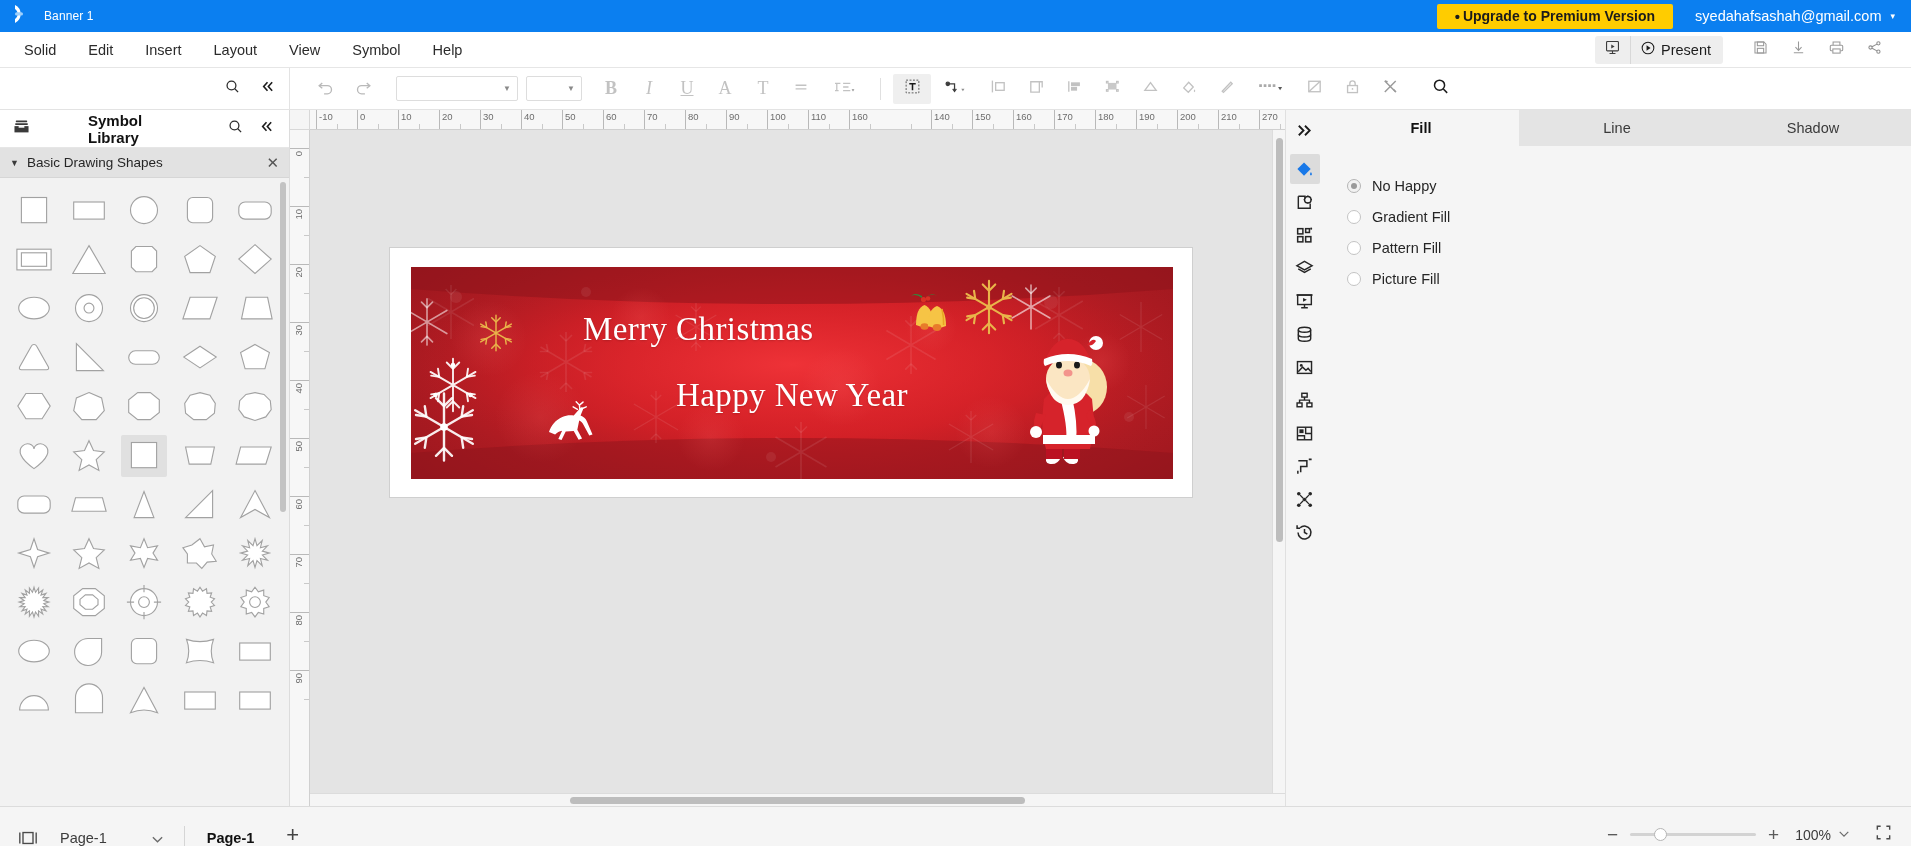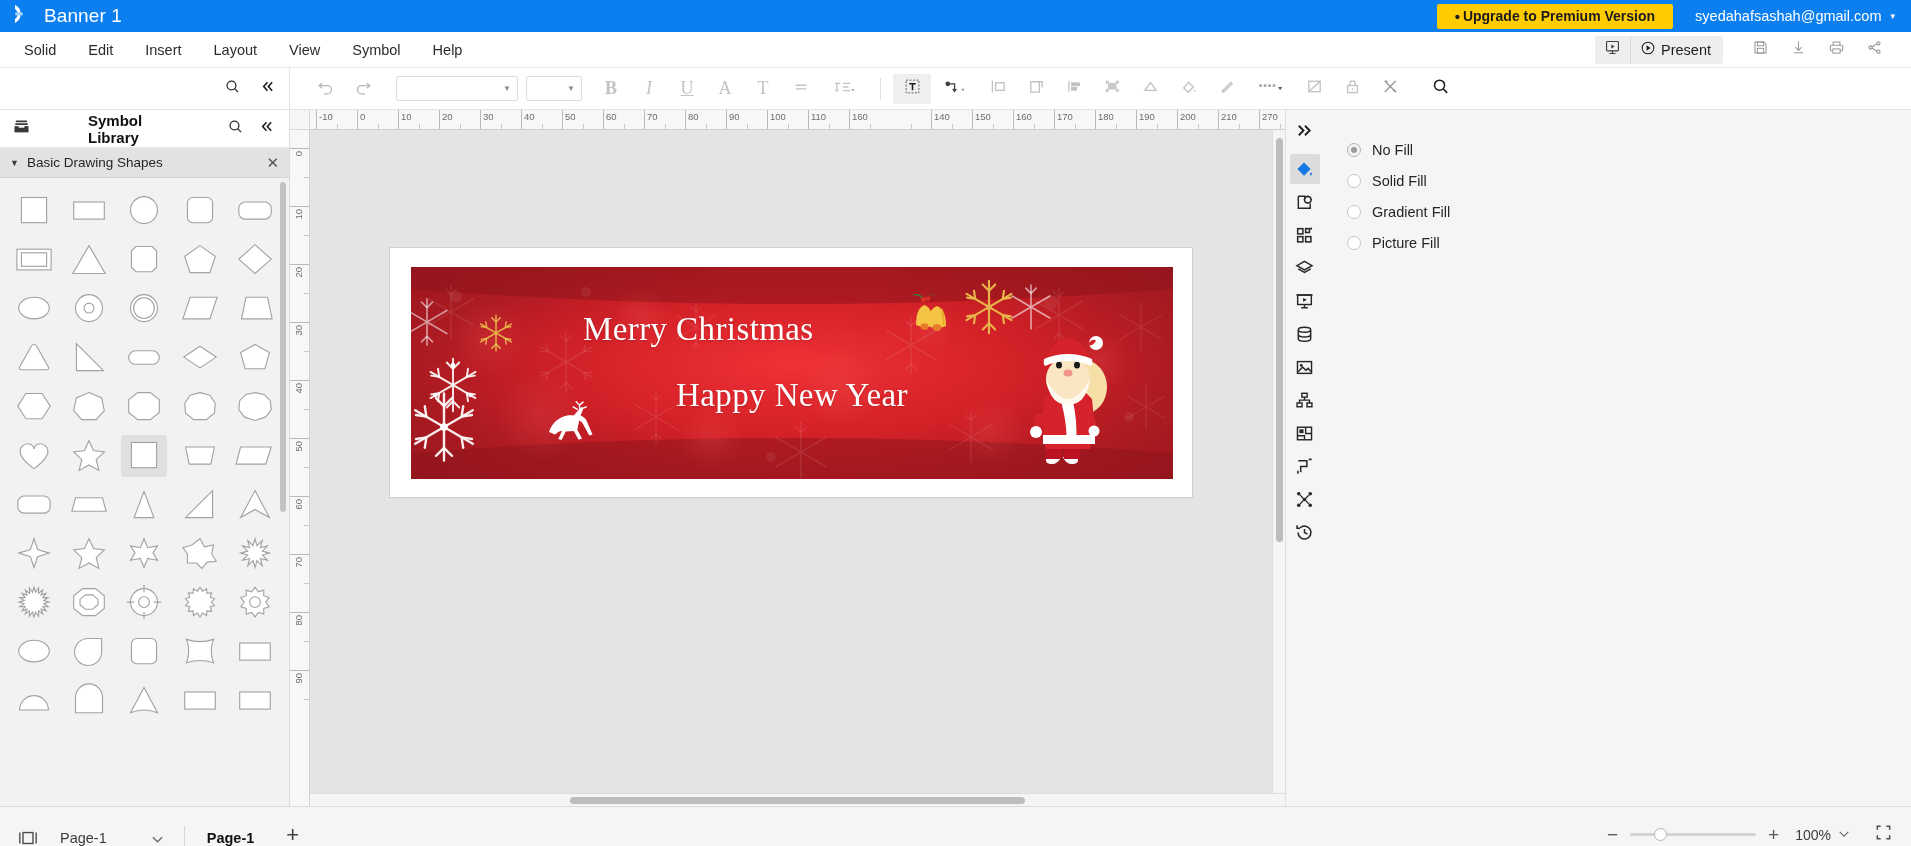--- a/index.html
+++ b/index.html
@@ -10,21 +10,21 @@
     -webkit-font-smoothing: antialiased;
   }
   body { display: flex; flex-direction: column; }
 
   
   .titlebar {
     height: 32px; background: #0b7ff0; flex: 0 0 32px;
     display: flex; align-items: center; position: relative;
   }
   .logo-box { width: 44px; display:flex; align-items:center; justify-content:center; }
-  .doc-title { color:#fff; font-size:19px; letter-spacing:.1px;text-align:right; }
+  .doc-title { color:#fff; font-size:12px; letter-spacing:.1px;text-align:right; }
   .tb-right { margin-left:auto; display:flex; align-items:center; height:100%; }
   .upgrade-btn {
     background:#ffcc00; color:#1b1b1b; font-size:14px; font-weight:bold;
     padding:0 18px; height:25px; display:flex; align-items:center;
     border-radius:2px; margin-right:22px; white-space:nowrap;
   }
   .upgrade-dot { font-size:15px; margin-right:3px; line-height:1; }
   .account { color:#ffffff; font-size:14.5px; display:flex; align-items:center; }
   .account .caret { margin-left:9px; margin-right:16px; font-size:9px; }
 
@@ -1277,32 +1277,37 @@
       <div class="rail-btn">
         <svg width="19" height="19" viewBox="0 0 20 20">
           <path d="M3.2 10 a6.8 6.8 0 1 0 2.2 -5" fill="none" stroke="#262626" stroke-width="1.6"></path>
           <path d="M2.2 2.4 V5.6 H5.4" fill="none" stroke="#262626" stroke-width="1.6"></path>
           <path d="M10 6.2 V10 L13 11.8" fill="none" stroke="#262626" stroke-width="1.6"></path>
         </svg>
       </div>
     </div>
 
   <div class="rpanel">
+    <div class="rtabs">
+      <div class="rtab active">Fill</div>
+      <div class="rtab">Line</div>
+      <div class="rtab">Shadow</div>
+    </div>
     <div class="radios" id="fill-options">
         <div class="radio-row">
           <span class="rdot on"></span>
-          <span class="radio-label">No Fill</span>
-        </div>
-        <div class="radio-row">
-          <span class="rdot"></span>
-          <span class="radio-label">Solid Fill</span>
+          <span class="radio-label">No Happy</span>
         </div>
         <div class="radio-row">
           <span class="rdot"></span>
           <span class="radio-label">Gradient Fill</span>
+        </div>
+        <div class="radio-row">
+          <span class="rdot"></span>
+          <span class="radio-label">Pattern Fill</span>
         </div>
         <div class="radio-row">
           <span class="rdot"></span>
           <span class="radio-label">Picture Fill</span>
         </div>
       </div>
   </div>
 </div>
 
 <div class="statusbar">

